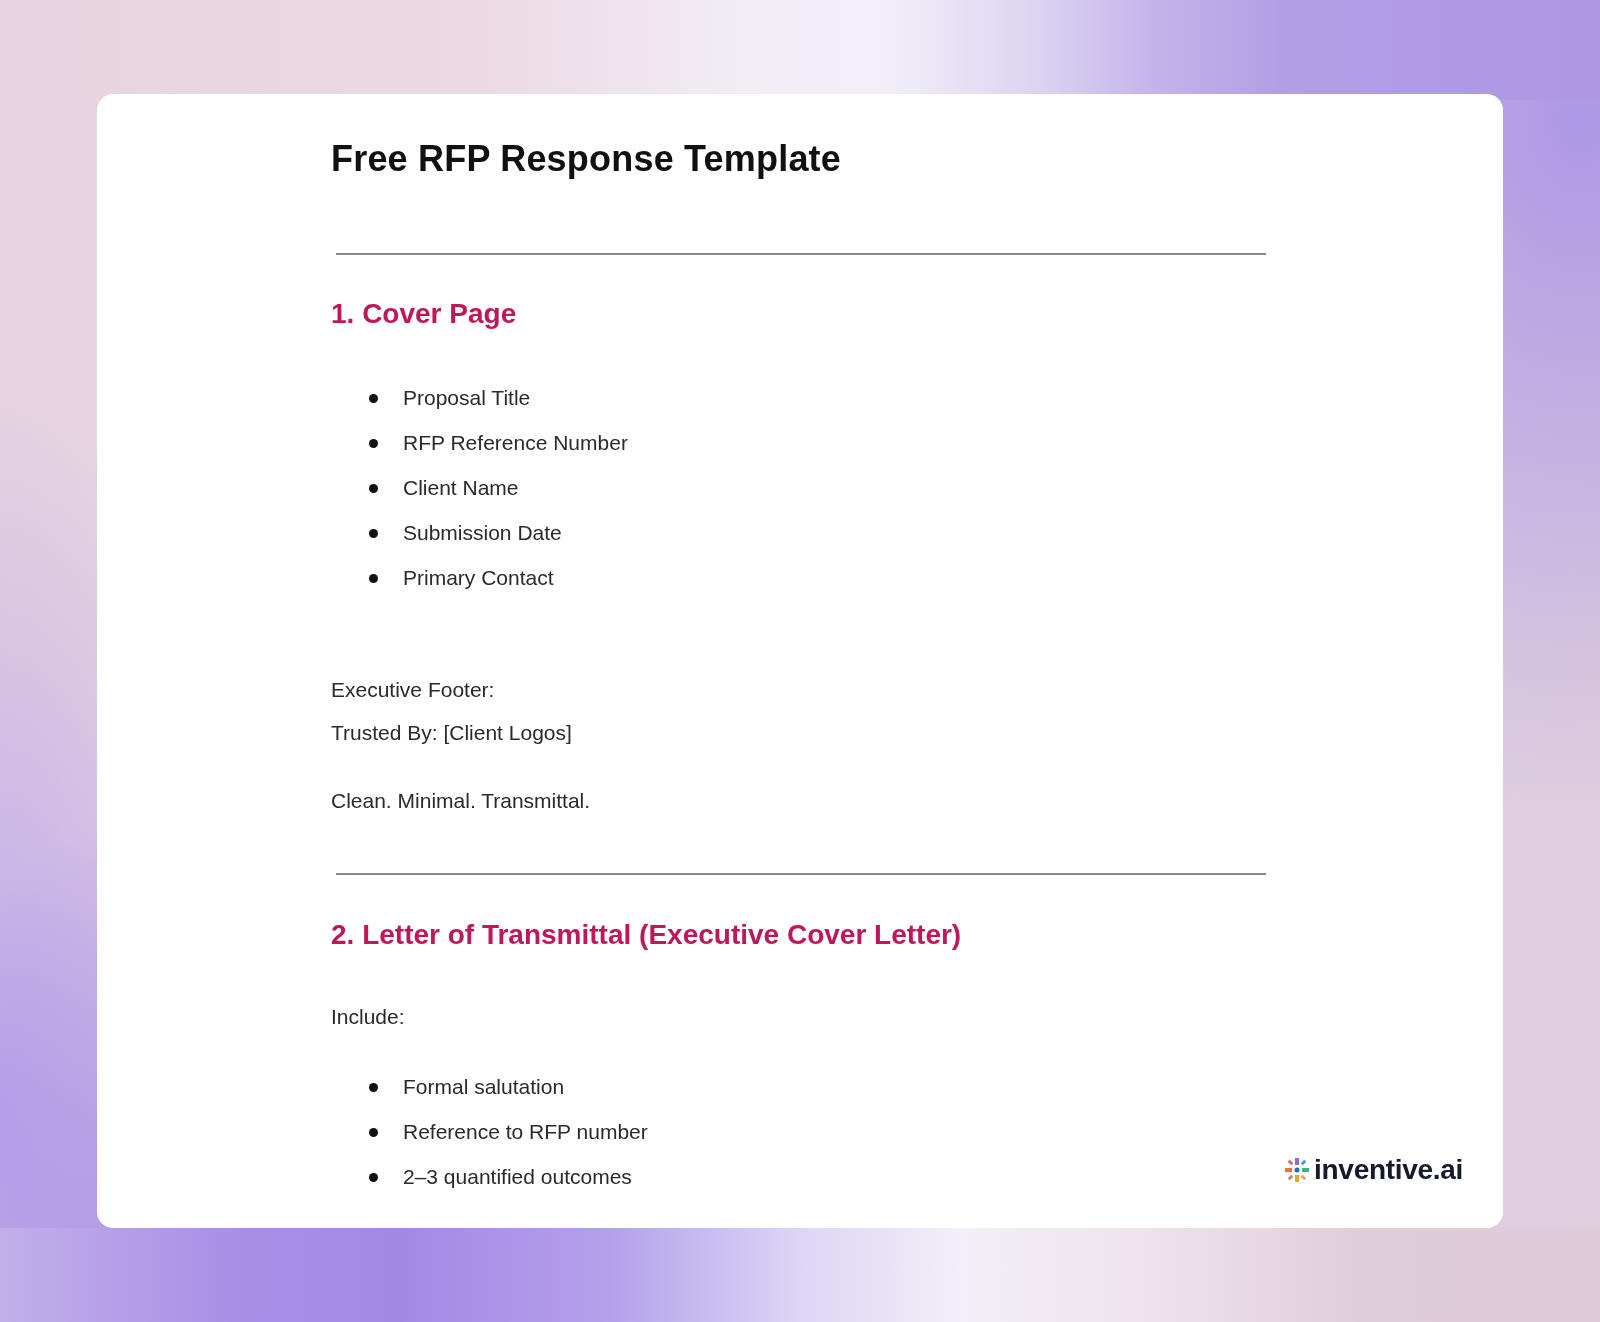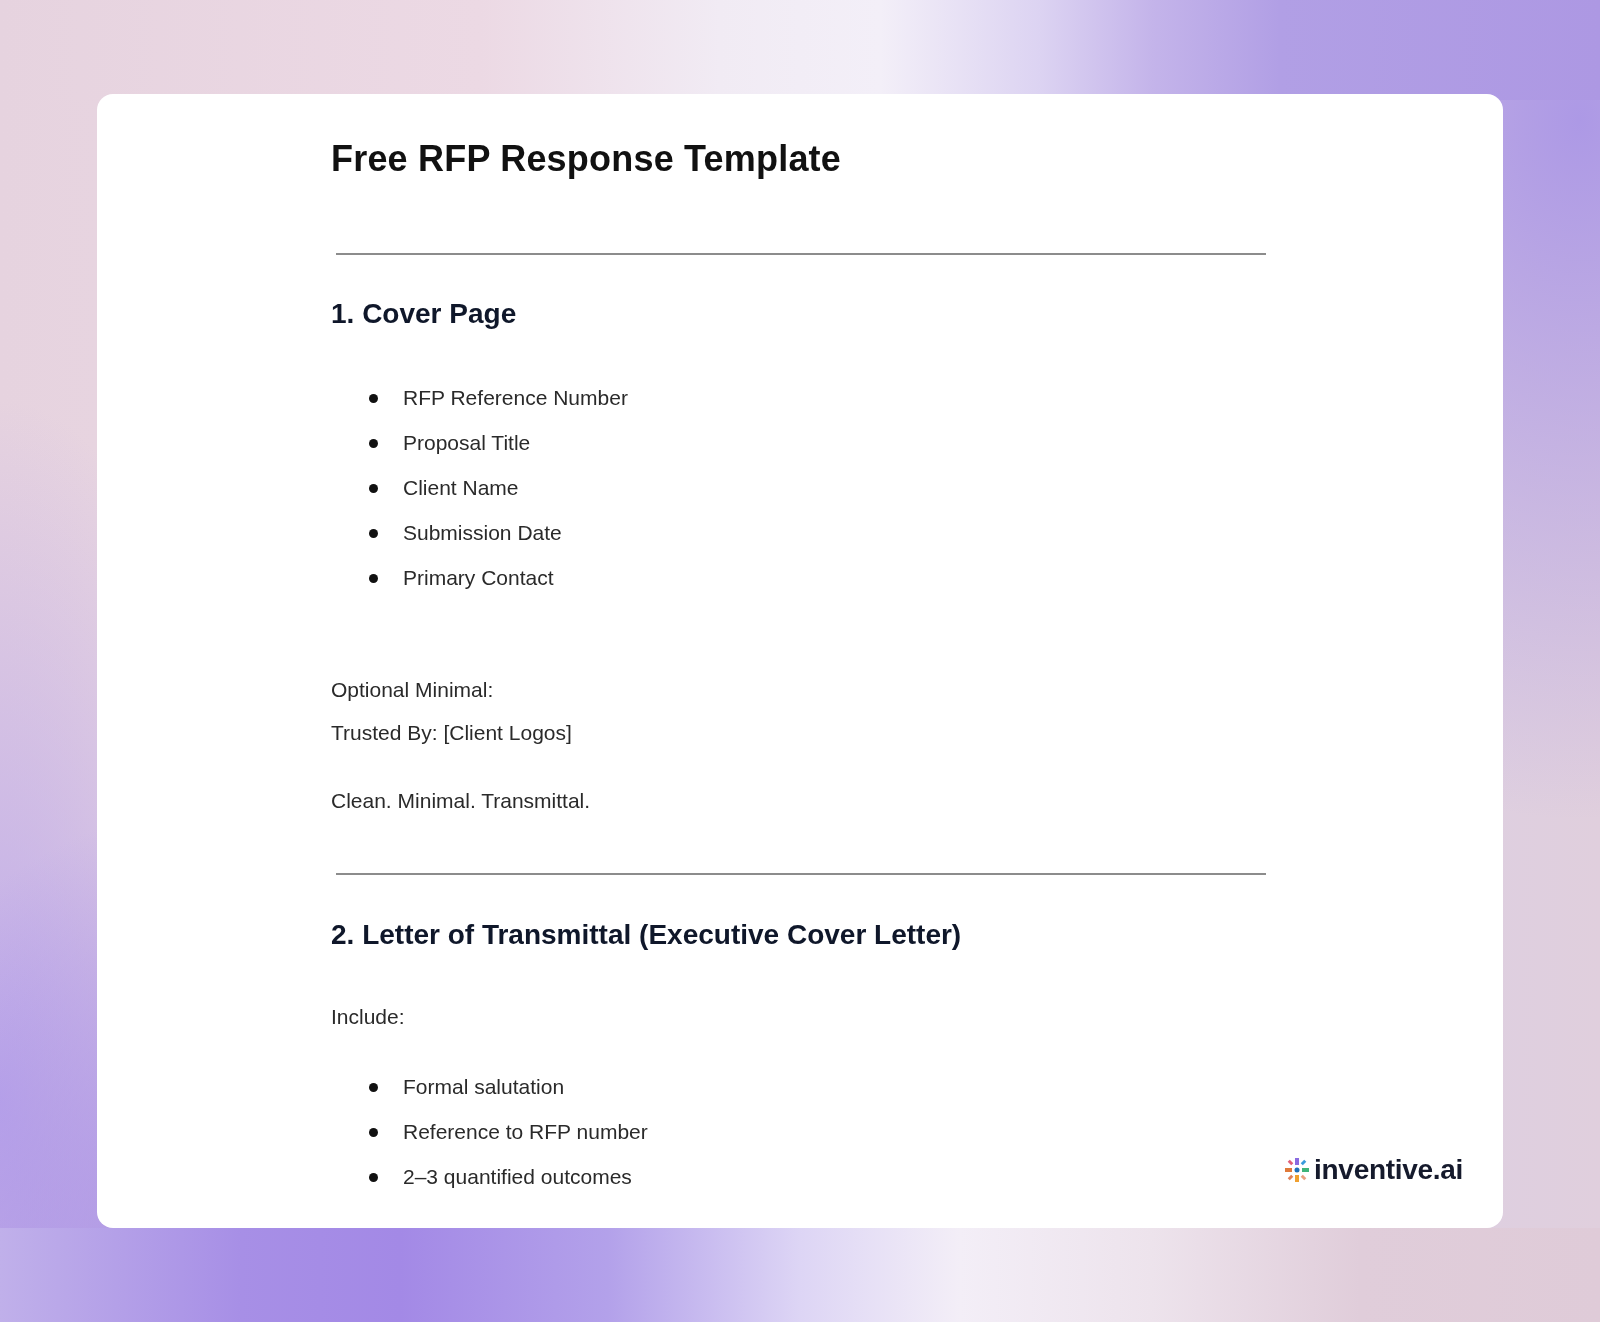--- a/index.html
+++ b/index.html
@@ -49,21 +49,21 @@
       left: 5px;
       width: 930px;
       height: 0;
       border-top: 2px solid #8c8c8c;
     }
     .h2 {
       position: absolute;
       left: 0;
       font-size: 28px;
       font-weight: bold;
-      color: #0f172a;
+      color: #be185d;
       white-space: nowrap;
     }
     .para {
       position: absolute;
       left: 0;
       font-size: 21px;
       color: #2a2a2a;
       white-space: nowrap;
     }
     ul.bullets {
@@ -113,28 +113,28 @@
 <div class="card">
   <div class="content">
 
     <div class="title">Free RFP Response Template</div>
 
     <div class="divider" style="top:159px;"></div>
 
     <div class="h2" style="top:204px;">1. Cover Page</div>
 
     <ul class="bullets" style="top:292px;">
+      <li><span class="dot"></span><span>Proposal Title</span></li>
       <li><span class="dot"></span><span>RFP Reference Number</span></li>
-      <li><span class="dot"></span><span>Proposal Title</span></li>
       <li><span class="dot"></span><span>Client Name</span></li>
       <li><span class="dot"></span><span>Submission Date</span></li>
       <li><span class="dot"></span><span>Primary Contact</span></li>
     </ul>
 
-    <div class="para" style="top:584px;">Optional Minimal:</div>
+    <div class="para" style="top:584px;">Executive Footer:</div>
     <div class="para" style="top:627px;">Trusted By: [Client Logos]</div>
     <div class="para" style="top:695px;">Clean. Minimal. Transmittal.</div>
 
     <div class="divider" style="top:779px;"></div>
 
     <div class="h2" style="top:825px;">2. Letter of Transmittal (Executive Cover Letter)</div>
 
     <div class="para" style="top:911px;">Include:</div>
 
     <ul class="bullets" style="top:981px;">

